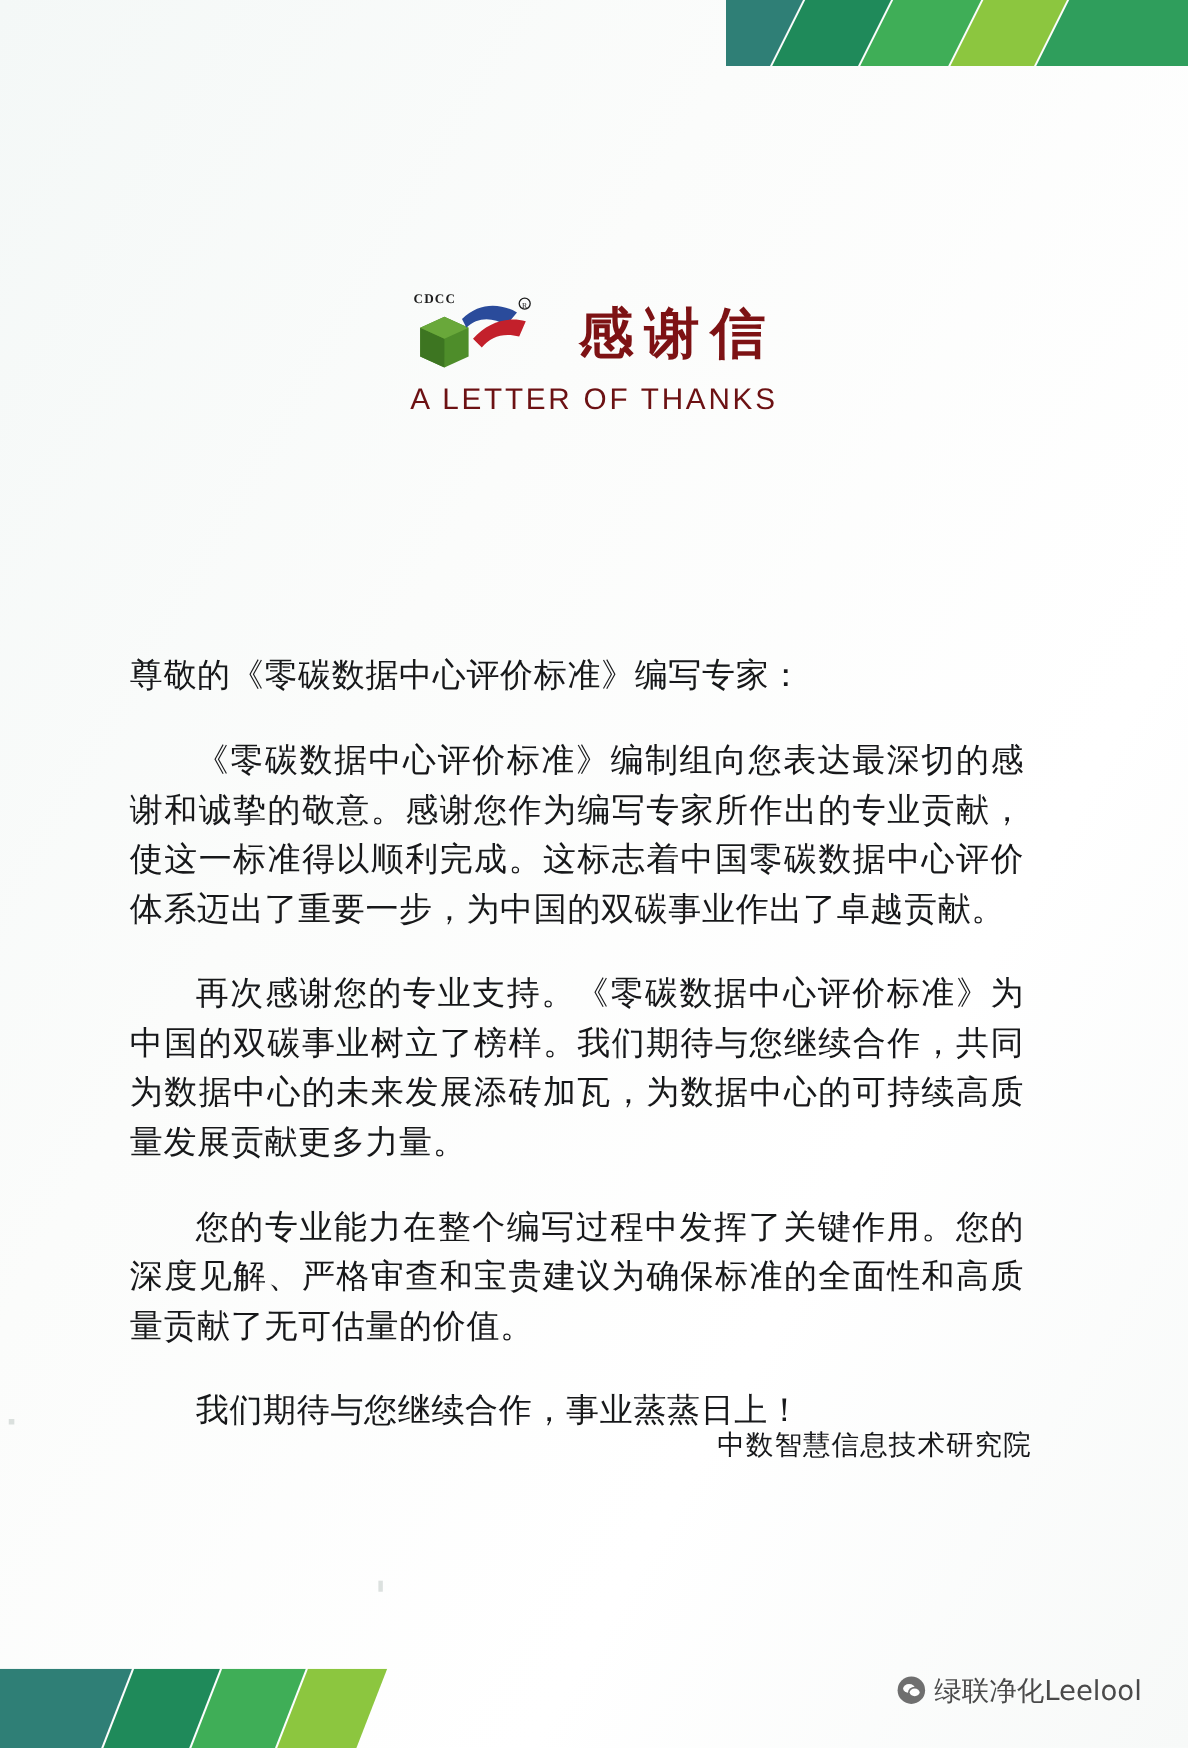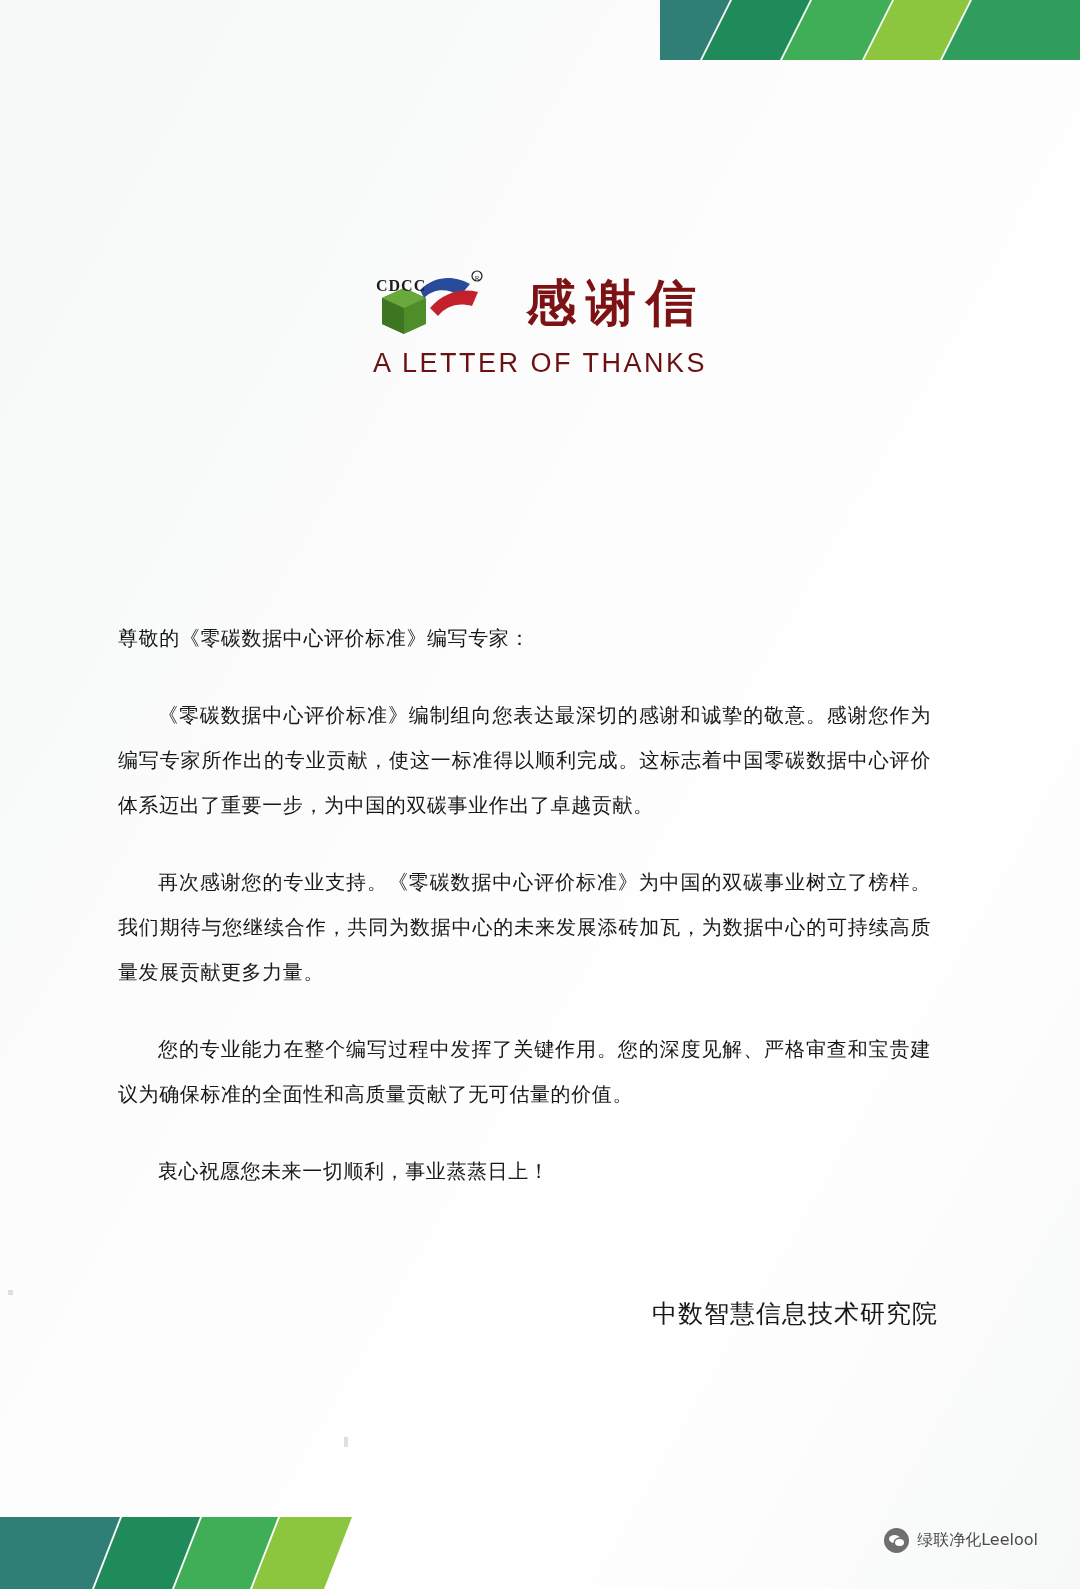--- a/index.html
+++ b/index.html
@@ -54,23 +54,23 @@
     justify-content: center;
     gap: 40px;
   }
   .logo {
     position: relative;
     width: 112px;
     height: 78px;
   }
   .logo-wordmark {
     position: absolute;
-    top: 15px;
+    top: 2px;
     left: 2px;
-    font-size: 16px;
+    font-size: 12px;
     font-weight: bold;
     letter-spacing: 1px;
     color: #1d1d1d;
     font-family: "Liberation Serif", serif;
   }
   .title-cn {
     font-family: Liberation Serif, serif;
     font-size: 50px;
     font-weight: bold;
     letter-spacing: 10px;
@@ -82,26 +82,26 @@
     margin-top: 8px;
     font-size: 27px;
     letter-spacing: 2.5px;
     color: #6c1113;
     font-family: "Liberation Sans", sans-serif;
   }
 
   
   .letter {
     position: absolute;
-    top: 616px;
+    top: 592px;
     left: 118px;
     width: 824px;
     color: #17181a;
     font-family: "DejaVu Sans", "Liberation Sans", sans-serif;
-    font-size: 20px;
+    font-size: 30px;
     line-height: 45px;
     letter-spacing: 0.6px;
   }
   .salutation {
     margin: 0 0 32px 0;
   }
   .para {
     margin: 0 11px 32px 0;
     text-indent: 2em;
     text-align: justify;
@@ -129,21 +129,21 @@
 
   
   .account-badge {
     position: absolute;
     right: 42px;
     bottom: 36px;
     display: flex;
     align-items: center;
     gap: 8px;
     color: #4a4a4a;
-    font-size: 16px;
+    font-size: 25px;
     font-family: "DejaVu Sans", "Liberation Sans", sans-serif;
   }
   .wechat-icon {
     width: 25px;
     height: 25px;
     border-radius: 50%;
     background: #6f6f6f;
     position: relative;
     flex: none;
   }
@@ -220,21 +220,21 @@
       <div class="title-cn">感谢信</div>
     </div>
     <div class="title-en">A LETTER OF THANKS</div>
   </div>
 
   <div class="letter">
     <p class="salutation">尊敬的《零碳数据中心评价标准》编写专家：</p>
     <p class="para">《零碳数据中心评价标准》编制组向您表达最深切的感谢和诚挚的敬意。感谢您作为编写专家所作出的专业贡献，使这一标准得以顺利完成。这标志着中国零碳数据中心评价体系迈出了重要一步，为中国的双碳事业作出了卓越贡献。</p>
     <p class="para">再次感谢您的专业支持。《零碳数据中心评价标准》为中国的双碳事业树立了榜样。我们期待与您继续合作，共同为数据中心的未来发展添砖加瓦，为数据中心的可持续高质量发展贡献更多力量。</p>
     <p class="para">您的专业能力在整个编写过程中发挥了关键作用。您的深度见解、严格审查和宝贵建议为确保标准的全面性和高质量贡献了无可估量的价值。</p>
-    <p class="closing">衷心祝愿您未来一切顺利，事业蒸蒸日上！</p>
+    <p class="closing">我们期待与您继续合作，事业蒸蒸日上！</p>
   </div>
 
   <div class="signature">中数智慧信息技术研究院</div>
 
   <div class="account-badge">
     <span class="wechat-icon"></span>
     <span>绿联净化Leelool</span>
   </div>
 
 </div>

